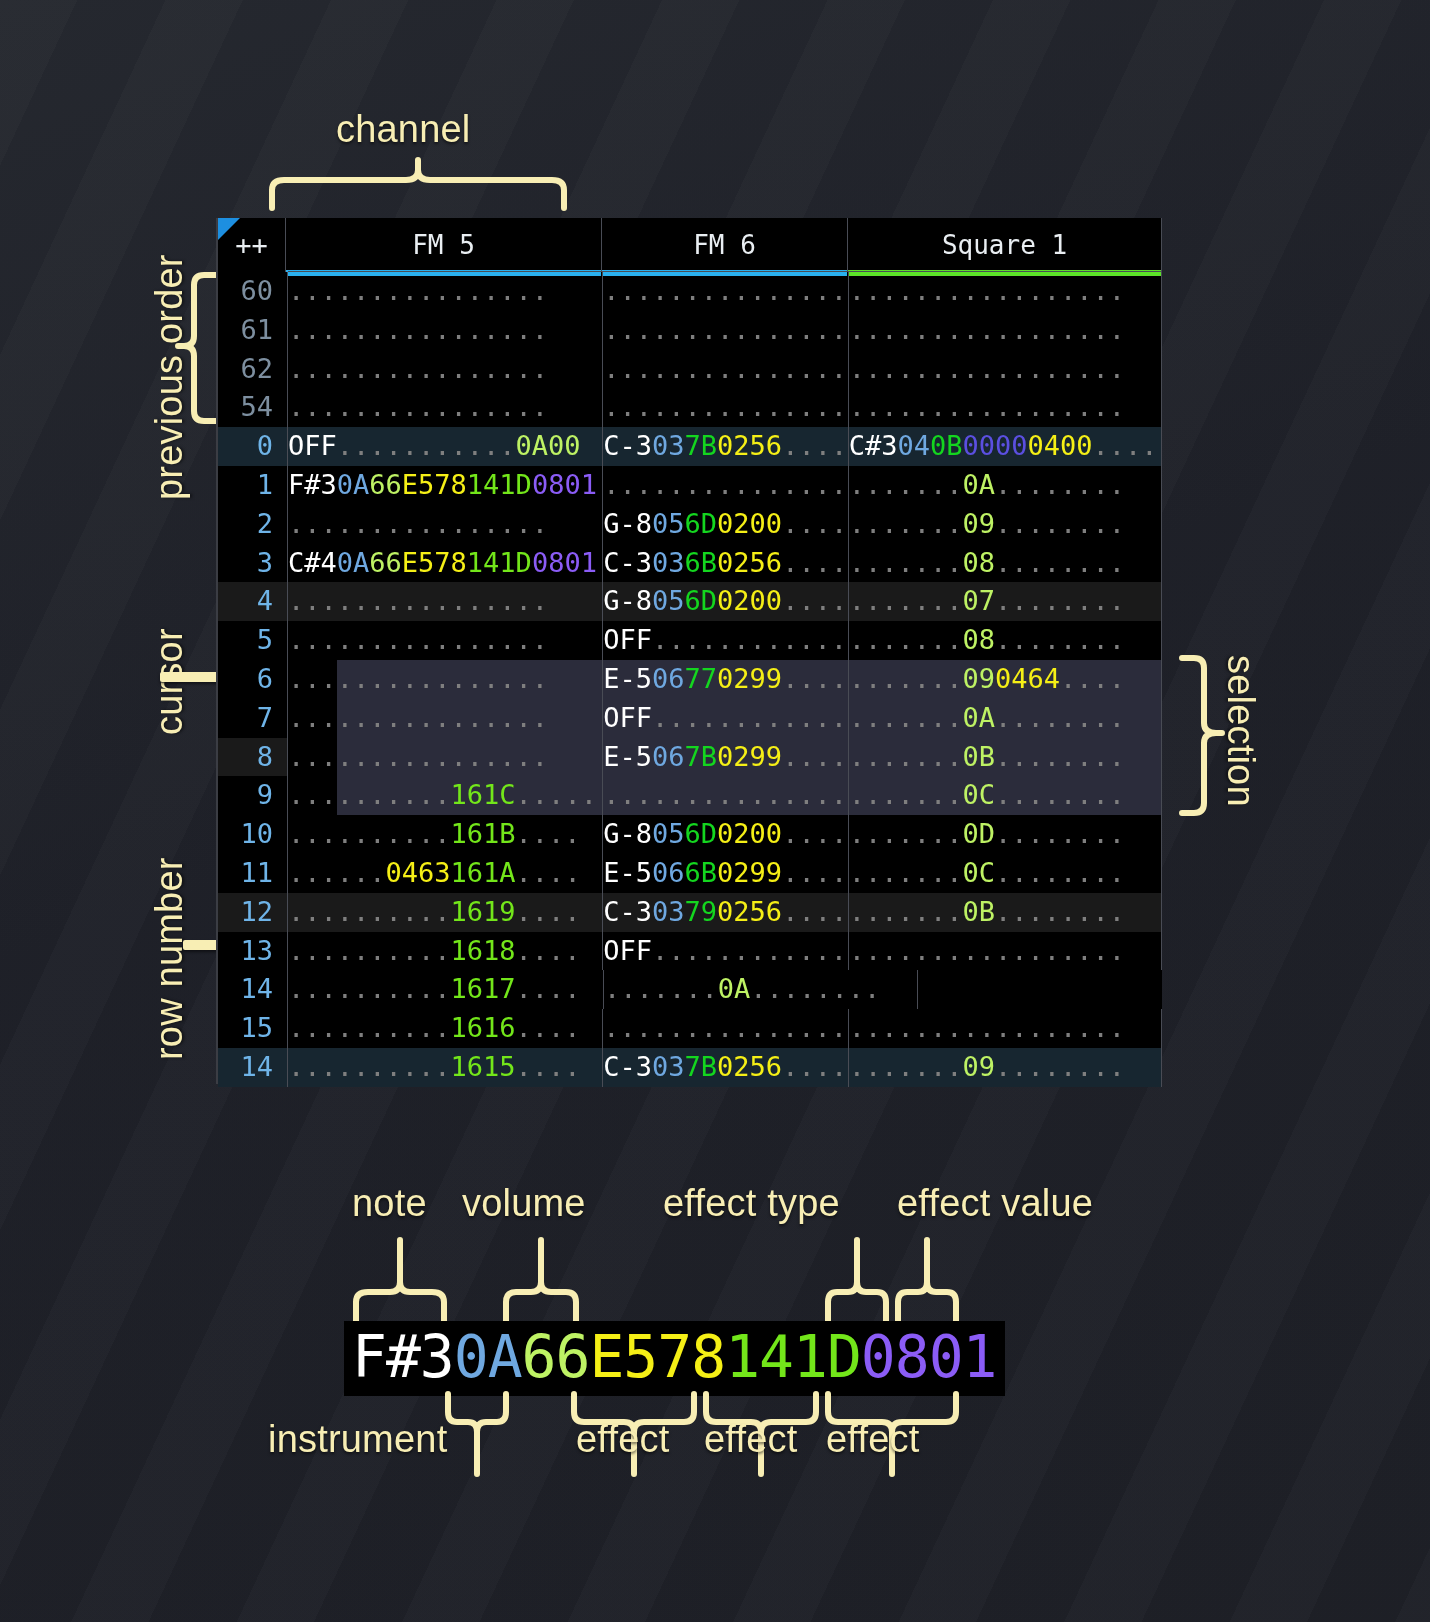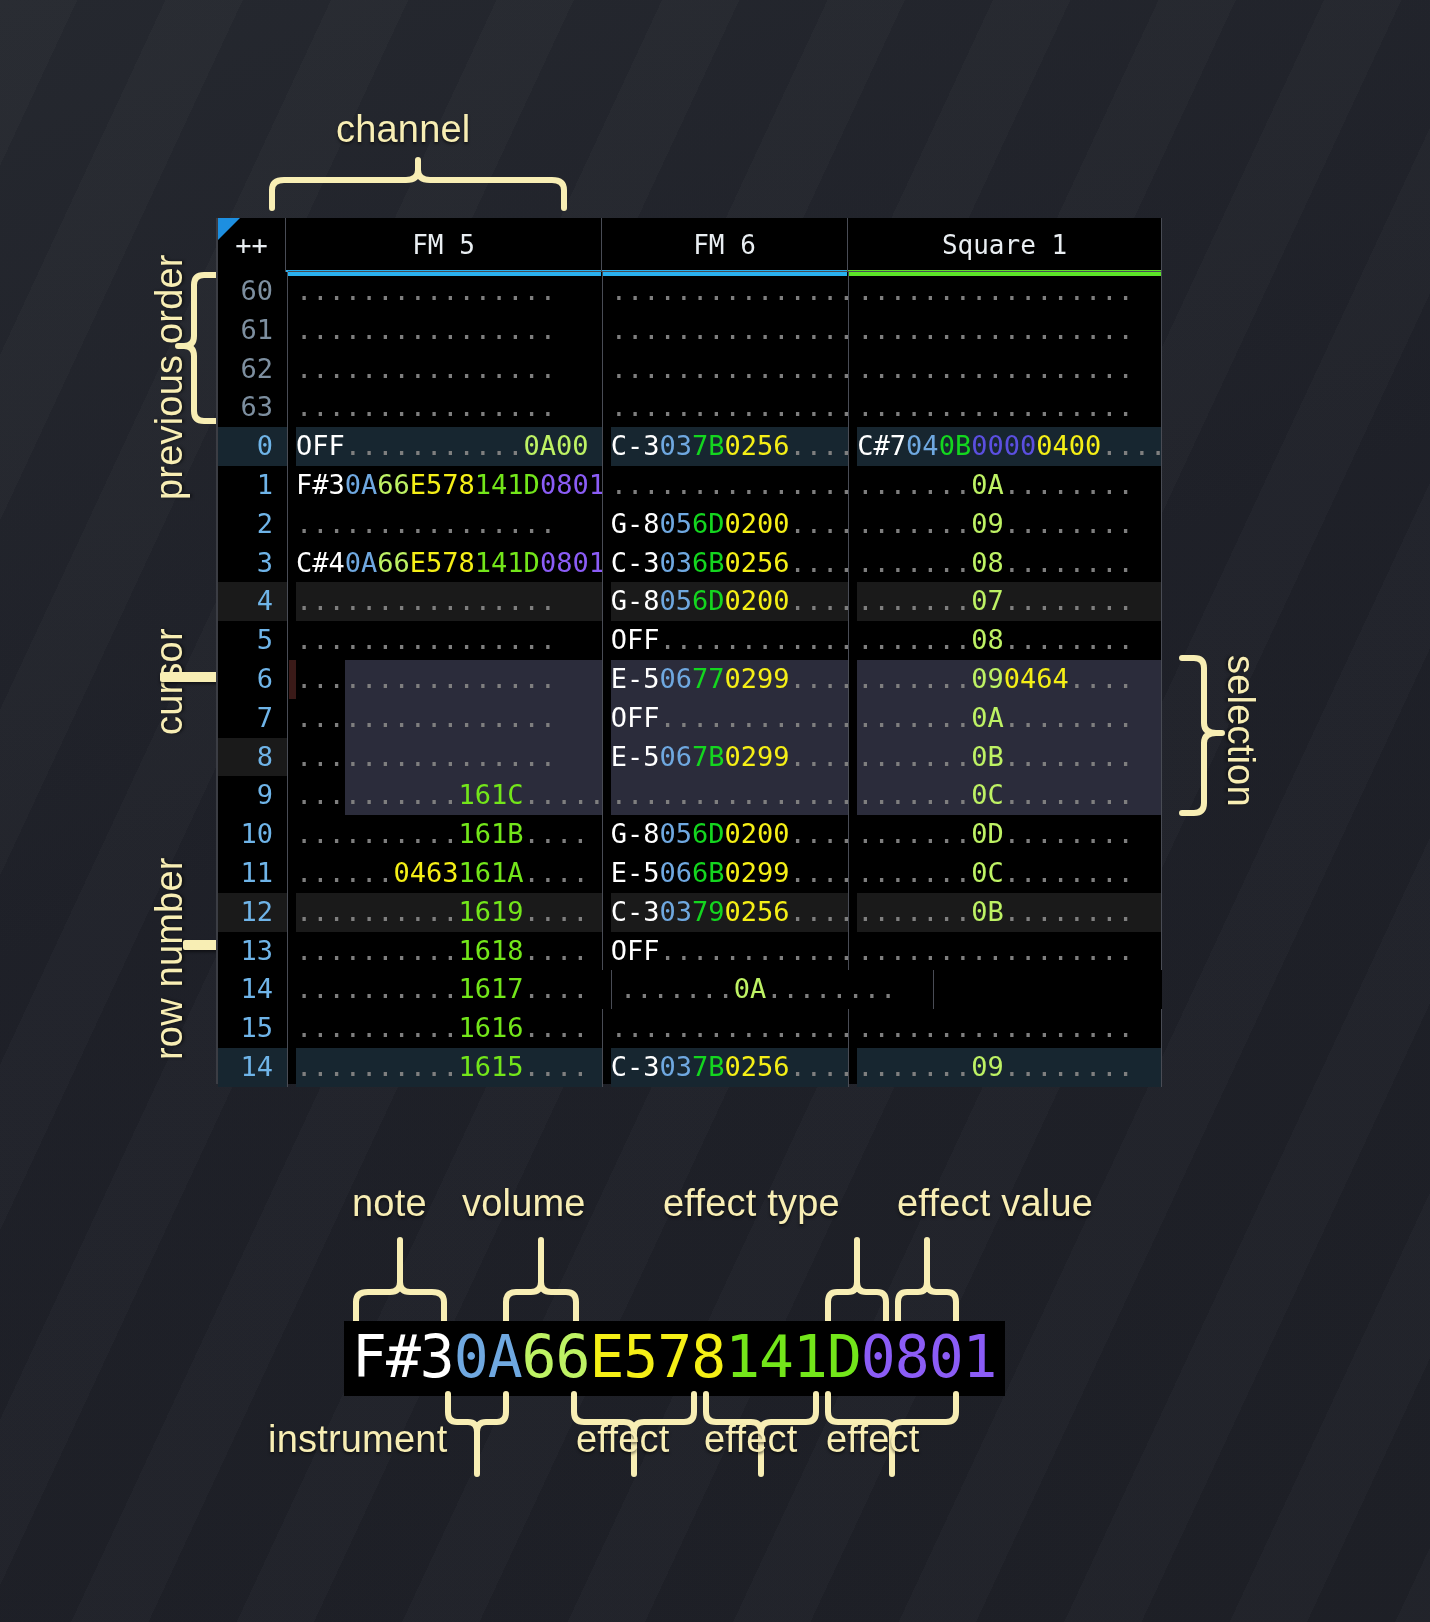--- a/index.html
+++ b/index.html
@@ -96,21 +96,20 @@
     left: 70px; right: 0; top: 53px;
     height: 1px; background: #494c55;
   }
 
   #rows { position: relative; }
   .row {
     display: flex;
     height: 38.8px;
     align-items: flex-end;
     position: relative;
-    gap: 8px;
   }
   .rn {
     width: 70px;
     text-align: right;
     padding-right: 14px;
     font-size: 27px;
     color: #6fb4e8;
     border-right: 1px solid #494c55;
     height: 38.8px;
     line-height: 38.8px;
@@ -230,30 +229,30 @@
           <div class="cell c1" style="width: 246px;"><span class="dots">................</span></div>
           <div class="cell c2" style="width: 314px;"><span class="dots">.................</span></div>
         </div>
         <div class="row">
           <div class="rn prev">62</div>
           <div class="cell c0" style="width: 316px;"><span class="dots">................</span></div>
           <div class="cell c1" style="width: 246px;"><span class="dots">................</span></div>
           <div class="cell c2" style="width: 314px;"><span class="dots">.................</span></div>
         </div>
         <div class="row">
-          <div class="rn prev">63</div>
+          <div class="rn prev">54</div>
           <div class="cell c0" style="width: 316px;"><span class="dots">................</span></div>
           <div class="cell c1" style="width: 246px;"><span class="dots">................</span></div>
           <div class="cell c2" style="width: 314px;"><span class="dots">.................</span></div>
         </div>
         <div class="row r0">
           <div class="rn">0</div>
           <div class="cell c0" style="width: 316px;"><span class="nt">OFF</span><span class="dots">...........</span><span class="vol">0A00</span></div>
           <div class="cell c1" style="width: 246px;"><span class="nt">C-3</span><span class="ins">03</span><span class="fx-g">7B</span><span class="fx-y">0256</span><span class="dots">....</span></div>
-          <div class="cell c2" style="width: 314px;"><span class="nt">C#7</span><span class="ins">04</span><span class="fx-g">0B</span><span class="fx-p">0000</span><span class="fx-y">0400</span><span class="dots">....</span></div>
+          <div class="cell c2" style="width: 314px;"><span class="nt">C#3</span><span class="ins">04</span><span class="fx-g">0B</span><span class="fx-p">0000</span><span class="fx-y">0400</span><span class="dots">....</span></div>
         </div>
         <div class="row">
           <div class="rn">1</div>
           <div class="cell c0" style="width: 316px;"><span class="nt">F#3</span><span class="ins">0A</span><span class="vol">66</span><span class="fx-y">E578</span><span class="fx-l">141D</span><span class="fx-c">0801</span></div>
           <div class="cell c1" style="width: 246px;"><span class="dots">................</span></div>
           <div class="cell c2" style="width: 314px;"><span class="dots">.......</span><span class="vol">0A</span><span class="dots">........</span></div>
         </div>
         <div class="row">
           <div class="rn">2</div>
           <div class="cell c0" style="width: 316px;"><span class="dots">................</span></div>

